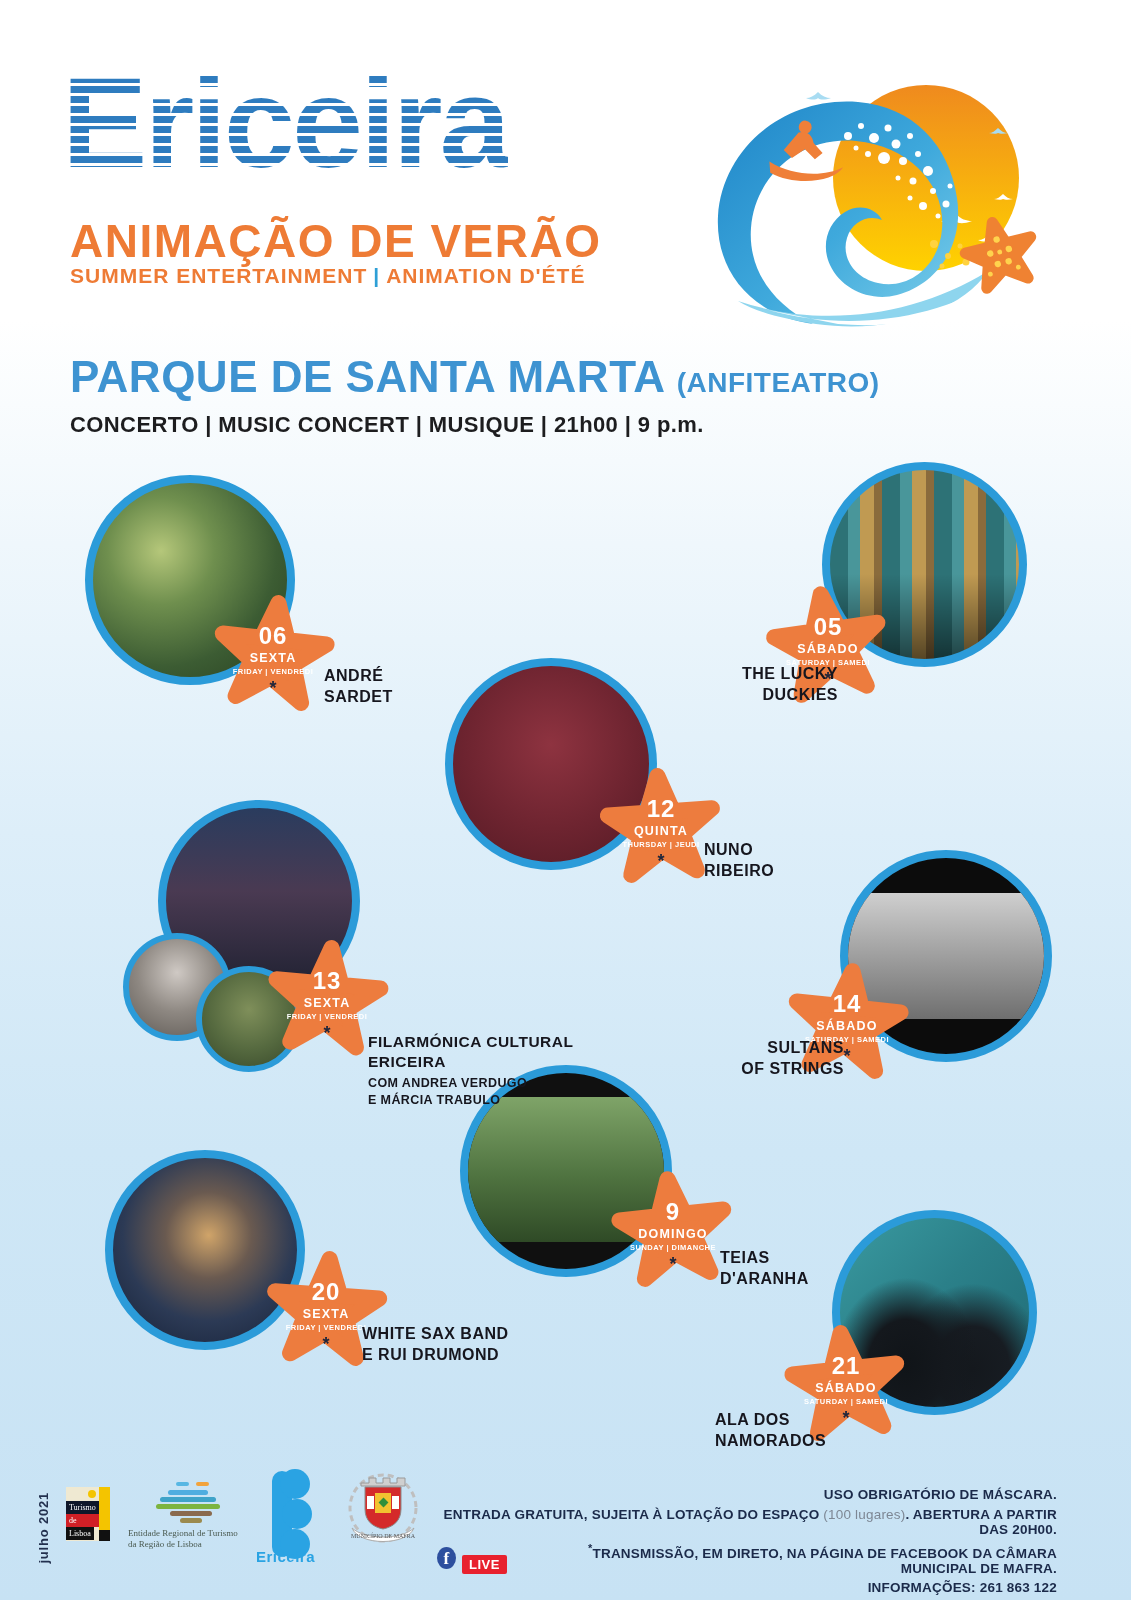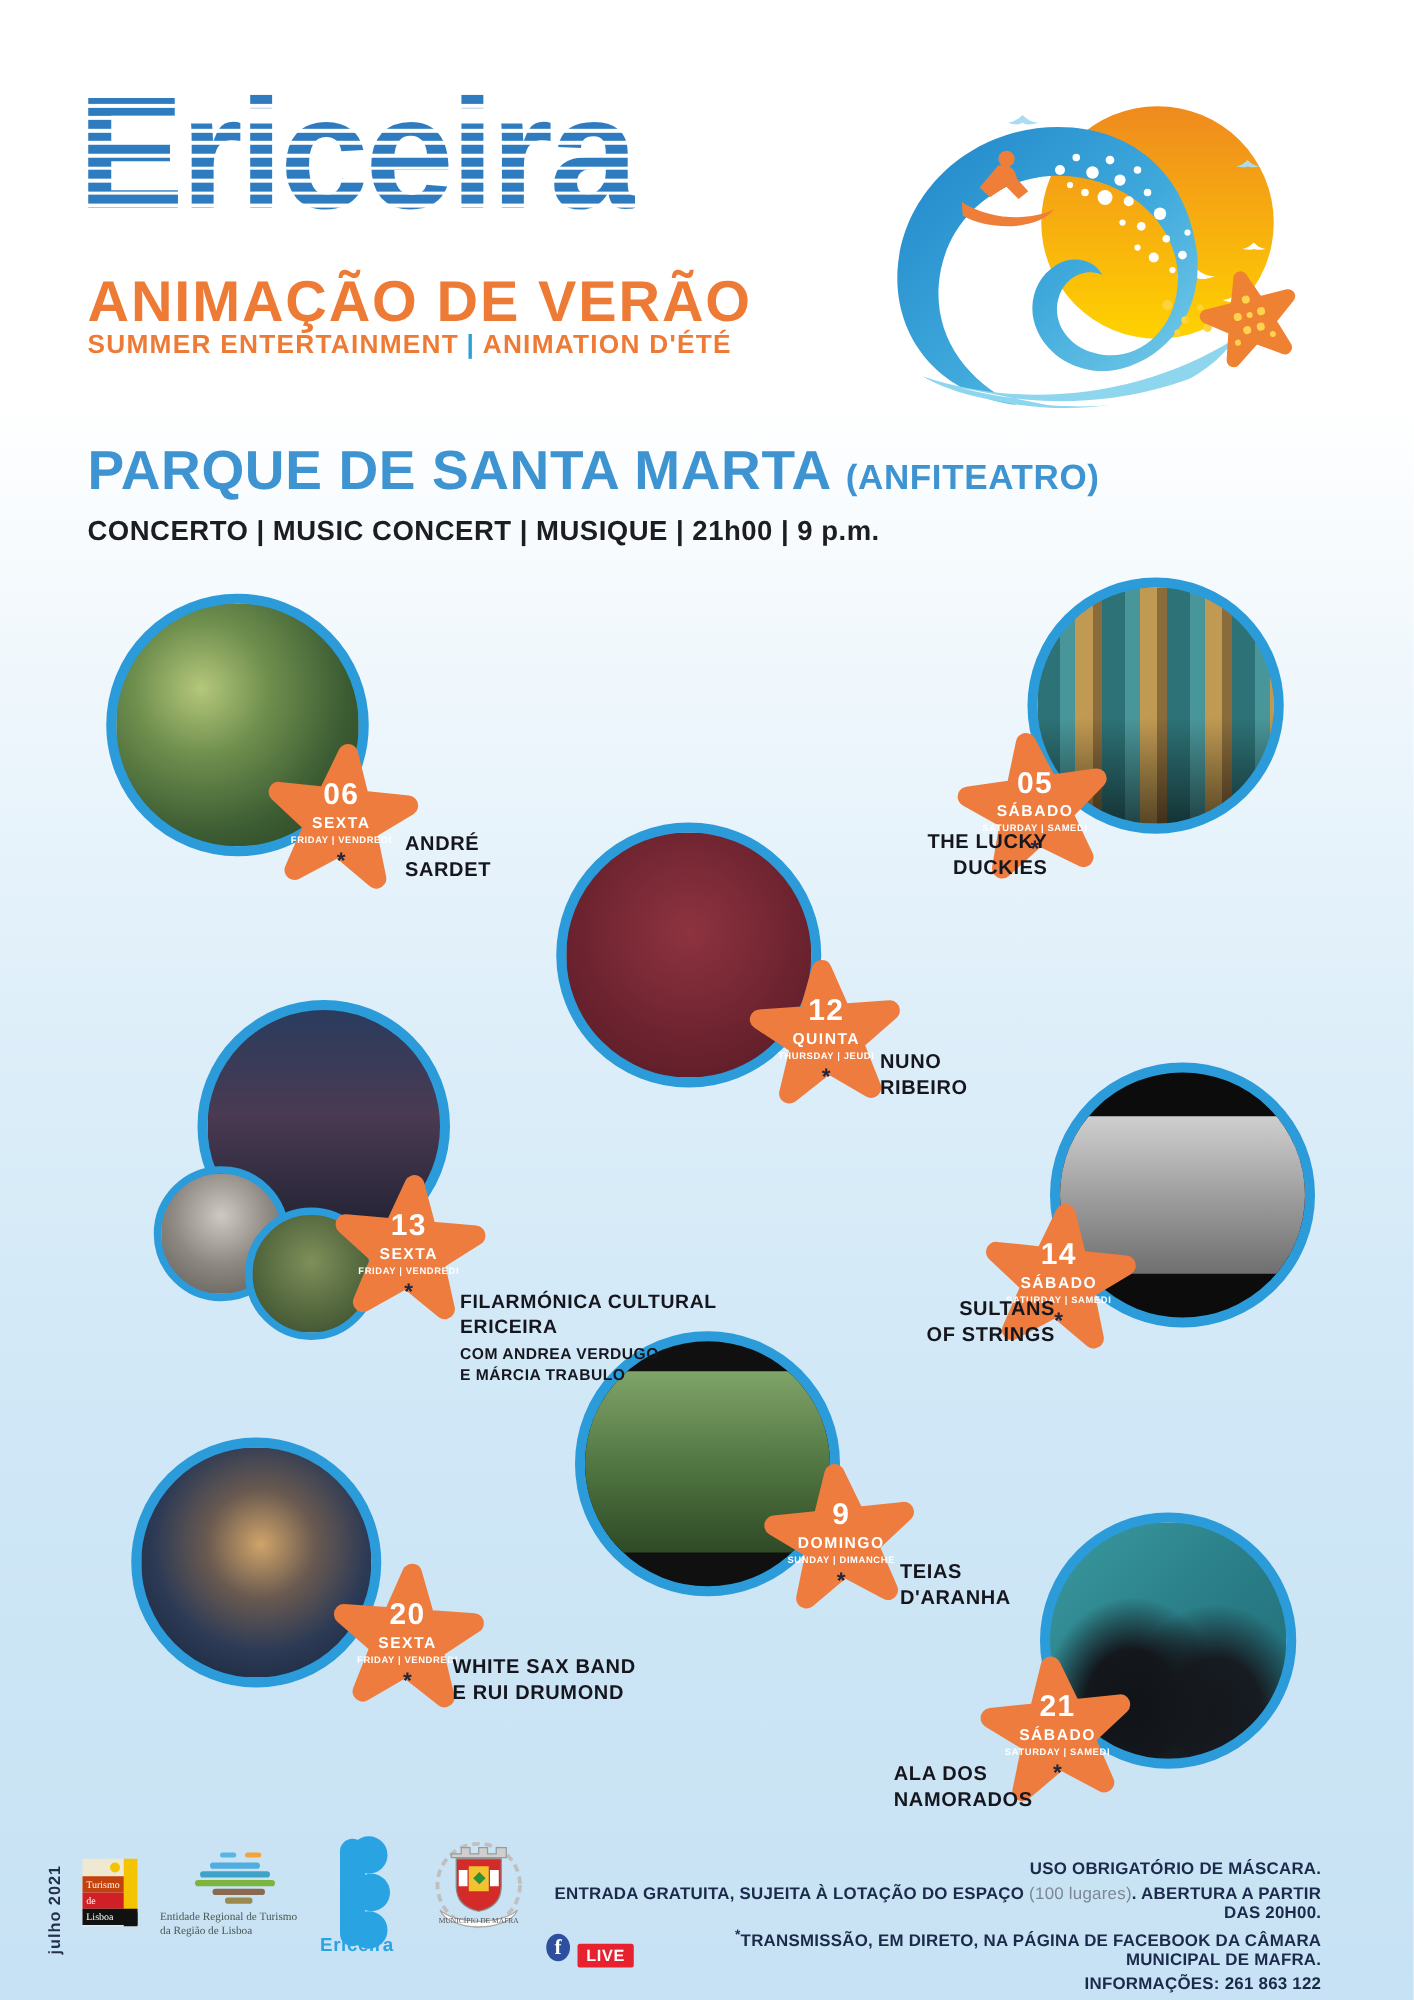--- a/index.html
+++ b/index.html
@@ -82,21 +82,21 @@
 
   
   .month{left:36px;top:1492px;writing-mode:vertical-rl;transform:rotate(180deg);
     font-size:13px;font-weight:700;letter-spacing:.8px;color:#22304e;}
   .tl-logo{left:66px;top:1487px;width:44px;height:54px;background:#EFE9D2;}
   .tl-dot{position:absolute;right:14px;top:3px;width:8px;height:8px;border-radius:50%;background:#F4C400;}
   .tl-col{position:absolute;right:0;top:0;width:11px;height:43px;background:#F4C400;}
   .tl-colb{position:absolute;right:0;bottom:0;width:11px;height:11px;background:#111;}
   .tl-row{position:absolute;left:0;width:33px;height:13px;color:#fff;font-family:"Liberation Serif",serif;
     font-size:8px;line-height:13px;padding-left:3px;box-sizing:border-box;}
-  .tl-r1{top:14px;background:#c2410c;} .tl-r2{top:27px;background:#D11F26;} .tl-r3{top:40px;width:44px;background:#111;}
+  .tl-r1{top:14px;background:#0f172a;} .tl-r2{top:27px;background:#D11F26;} .tl-r3{top:40px;width:28px;background:#111;}
   .ent-mark{left:148px;top:1481px;}
   .ent-text{left:128px;top:1528px;font-family:"Liberation Serif",serif;font-size:9px;line-height:1.25;
     color:#4a5a50;white-space:pre-line;}
   .eri-logo{left:262px;top:1466px;}
   .eri-text{left:256px;top:1548px;font-size:15px;font-weight:600;color:#2AA3E3;letter-spacing:.5px;}
   .mafra{left:347px;top:1466px;}
   .foot-text{right:74px;top:1487px;width:620px;text-align:right;font-size:13.5px;font-weight:700;
     color:#1B2A4A;letter-spacing:.2px;}
   .foot-text .row{margin-bottom:4.5px;line-height:15px;}
   .light{font-weight:400;color:#7d8794;}

